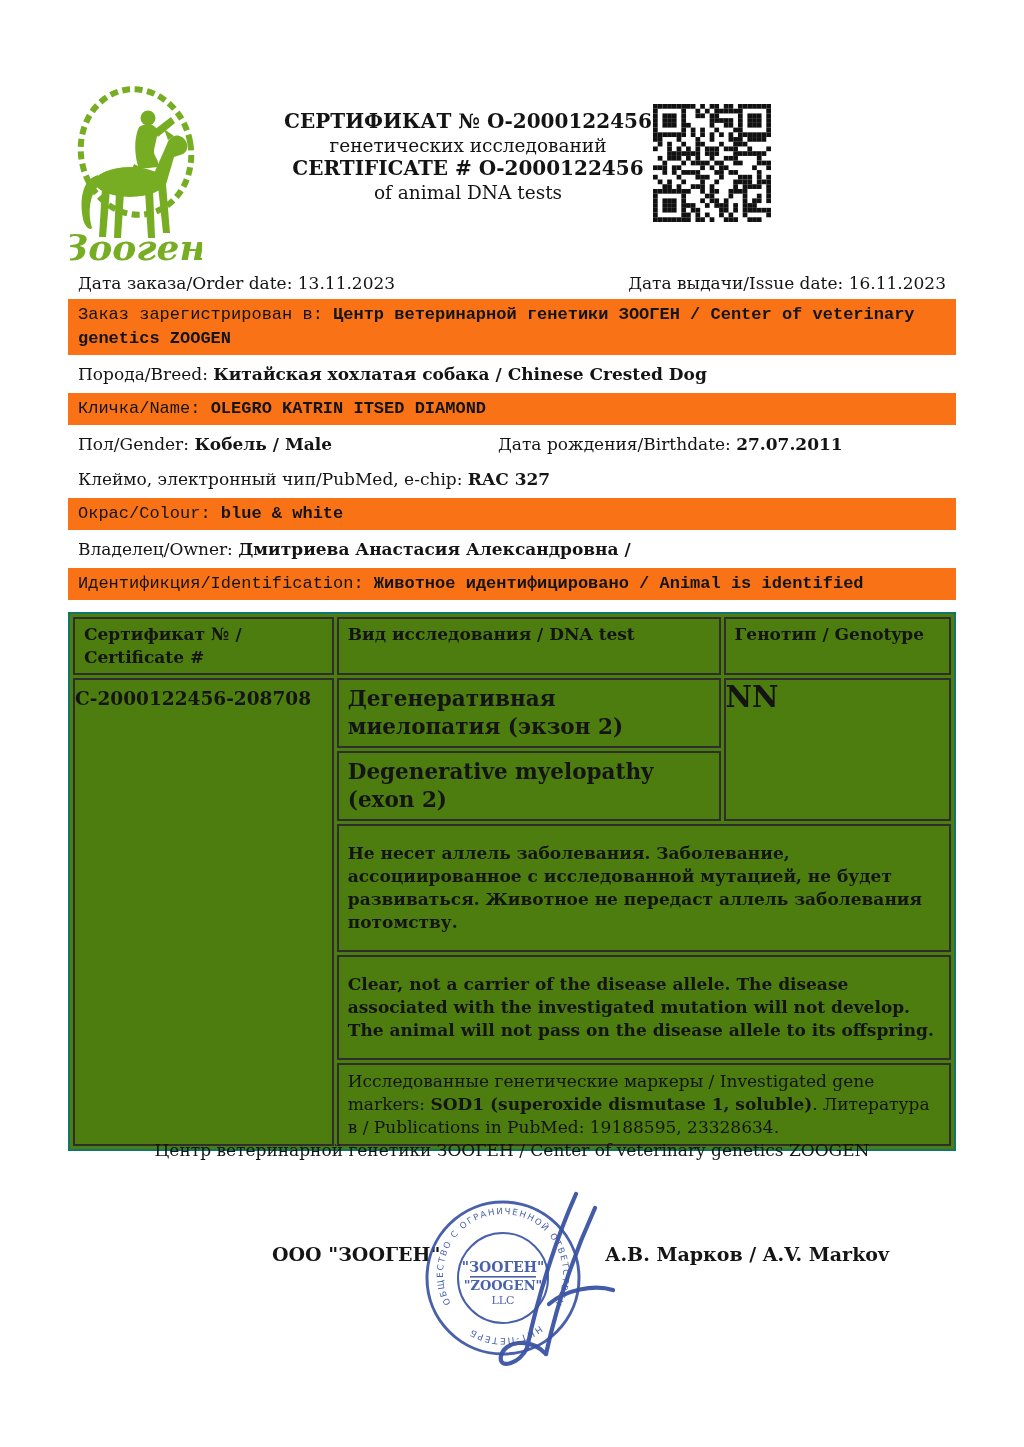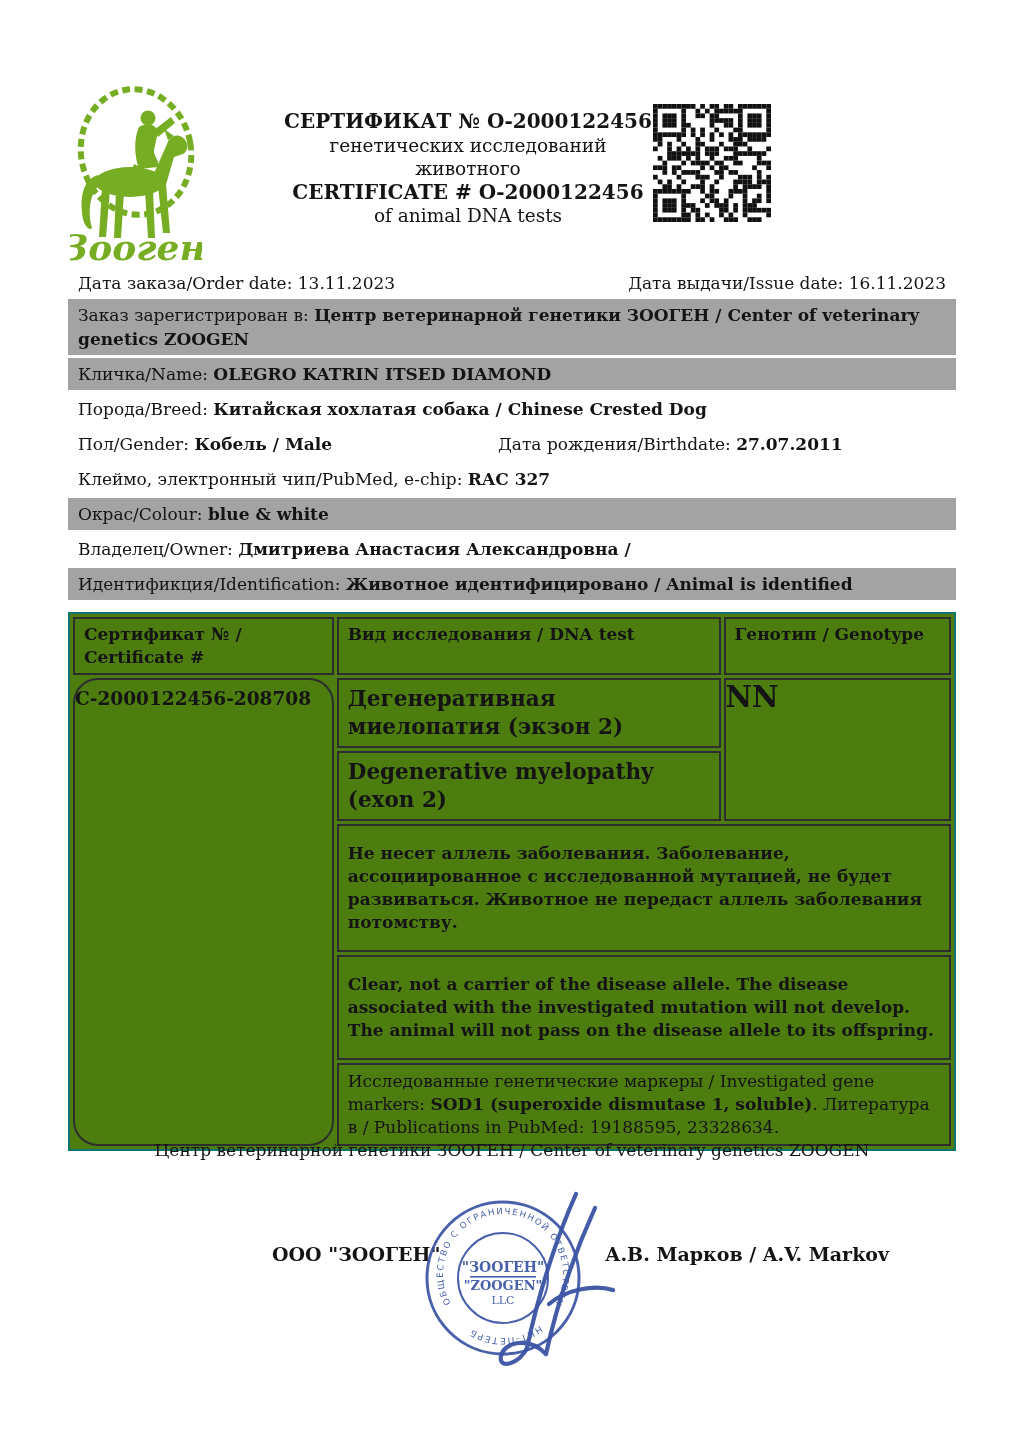--- a/index.html
+++ b/index.html
@@ -15,33 +15,33 @@
     line-height:23.5px;
   }
   .title-block .b { font-weight:bold; font-size:20px; }
   .title-block .r { font-weight:normal; font-size:18.5px; }
   .qr-wrap { position:absolute; left:653px; top:104px; width:118px; height:118px; }
   .qr-wrap svg { width:100%; height:100%; fill:#111; }
   
   .content { position:absolute; left:68px; top:271px; width:888px; font-size:17px; }
   .dates-row { display:flex; justify-content:space-between; padding:0 10px; margin-bottom:4px; line-height:24px; }
   .info-row { padding:4px 10px; margin-bottom:3px; line-height:24px; }
-  .info-row.shaded { background:#a3a3a3; }
+  .info-row.shaded { background:#f97316;font-family:Liberation Mono, monospace; }
   .info-row .v { font-weight:bold; }
   .split-row { display:flex; }
   .split-row .cell-a { width:420px; }
   
   table.cert {
     margin-top:12px; width:100%;
     border-collapse:separate; border-spacing:3px;
     border:2px solid #0f766e; background:#4d7c0f;
   }
   table.cert th, table.cert td { border:2px solid #2e2e2e; vertical-align:top; text-align:left; }
   table.cert th { font-size:17px; font-weight:bold; padding:4px 9px; height:50px; line-height:23px; }
-  td.cert-no { text-align:center; font-weight:bold; font-size:18.5px; padding-top:8px;border-radius:25px; }
+  td.cert-no { text-align:center; font-weight:bold; font-size:18.5px; padding-top:8px; }
   td.test { font-size:21.5px; font-weight:bold; padding:5px 9px; line-height:28px; height:66px; }
   td.geno { text-align:center; vertical-align:middle; font-weight:bold; font-size:29px; }
   td.result { font-weight:bold; font-size:17px; padding:16px 9px; line-height:23px; }
   td.markers { font-weight:normal; font-size:17px; padding:5px 9px; line-height:23px; }
   td.markers .g { font-weight:bold; }
   
   .center-note { position:absolute; left:0; top:1140px; width:100%; text-align:center; font-size:17px; }
   .company-name { position:absolute; left:272px; top:1243px; font-size:19px; font-weight:bold; }
   .signer-name  { position:absolute; left:605px; top:1243px; font-size:19px; font-weight:bold; }
   .stamp-svg { position:absolute; left:398px; top:1186px; width:262px; height:186px; }
@@ -66,21 +66,20 @@
       <path d="M69,47 C77,42 86,44 88,52 L84,70 C83,76 90,80 88,87 L69,89 C65,78 63,60 69,47 Z"></path>
       <path d="M84,50 L101,37 L105,43 L88,57 Z"></path>
       <path d="M70,87 C68,97 64,105 60,109 L53,105 C58,96 62,90 64,84 Z"></path>
     </g>
     <text x="64" y="180" text-anchor="middle" font-style="italic" font-weight="bold" font-size="36" fill="#76ad22">Зооген</text>
   </svg>
 
   <div class="title-block">
     <div class="b">СЕРТИФИКАТ № О-2000122456</div>
     <div class="r">генетических исследований</div>
-    <div class="r">животного</div>
     <div class="b">CERTIFICATE # О-2000122456</div>
     <div class="r">of animal DNA tests</div>
   </div>
 
   <div class="qr-wrap">
     <svg id="qr" viewBox="0 0 115 115">
         <rect x="0" y="0" width="4.6" height="4.6"></rect>
         <rect x="4.6" y="0" width="4.6" height="4.6"></rect>
         <rect x="9.2" y="0" width="4.6" height="4.6"></rect>
         <rect x="13.799999999999999" y="0" width="4.6" height="4.6"></rect>
@@ -421,25 +420,25 @@
       </div>
       <div>
         <span>Дата выдачи/Issue date:</span>
         <span>16.11.2023</span>
       </div>
     </div>
 
     <div class="info-row shaded">
       <span>Заказ зарегистрирован в: </span><span class="v">Центр ветеринарной генетики ЗООГЕН / Center of veterinary genetics ZOOGEN</span>
     </div>
+    <div class="info-row">
+      <span>Порода/Breed: </span><span class="v">Китайская хохлатая собака / Chinese Crested Dog</span>
+    </div>
     <div class="info-row shaded">
       <span>Кличка/Name: </span><span class="v">OLEGRO KATRIN ITSED DIAMOND</span>
-    </div>
-    <div class="info-row">
-      <span>Порода/Breed: </span><span class="v">Китайская хохлатая собака / Chinese Crested Dog</span>
     </div>
     <div class="info-row split-row">
       <div class="cell-a">
         <span>Пол/Gender: </span><span class="v">Кобель / Male</span>
       </div>
       <div>
         <span>Дата рождения/Birthdate: </span><span class="v">27.07.2011</span>
       </div>
     </div>
     <div class="info-row">

